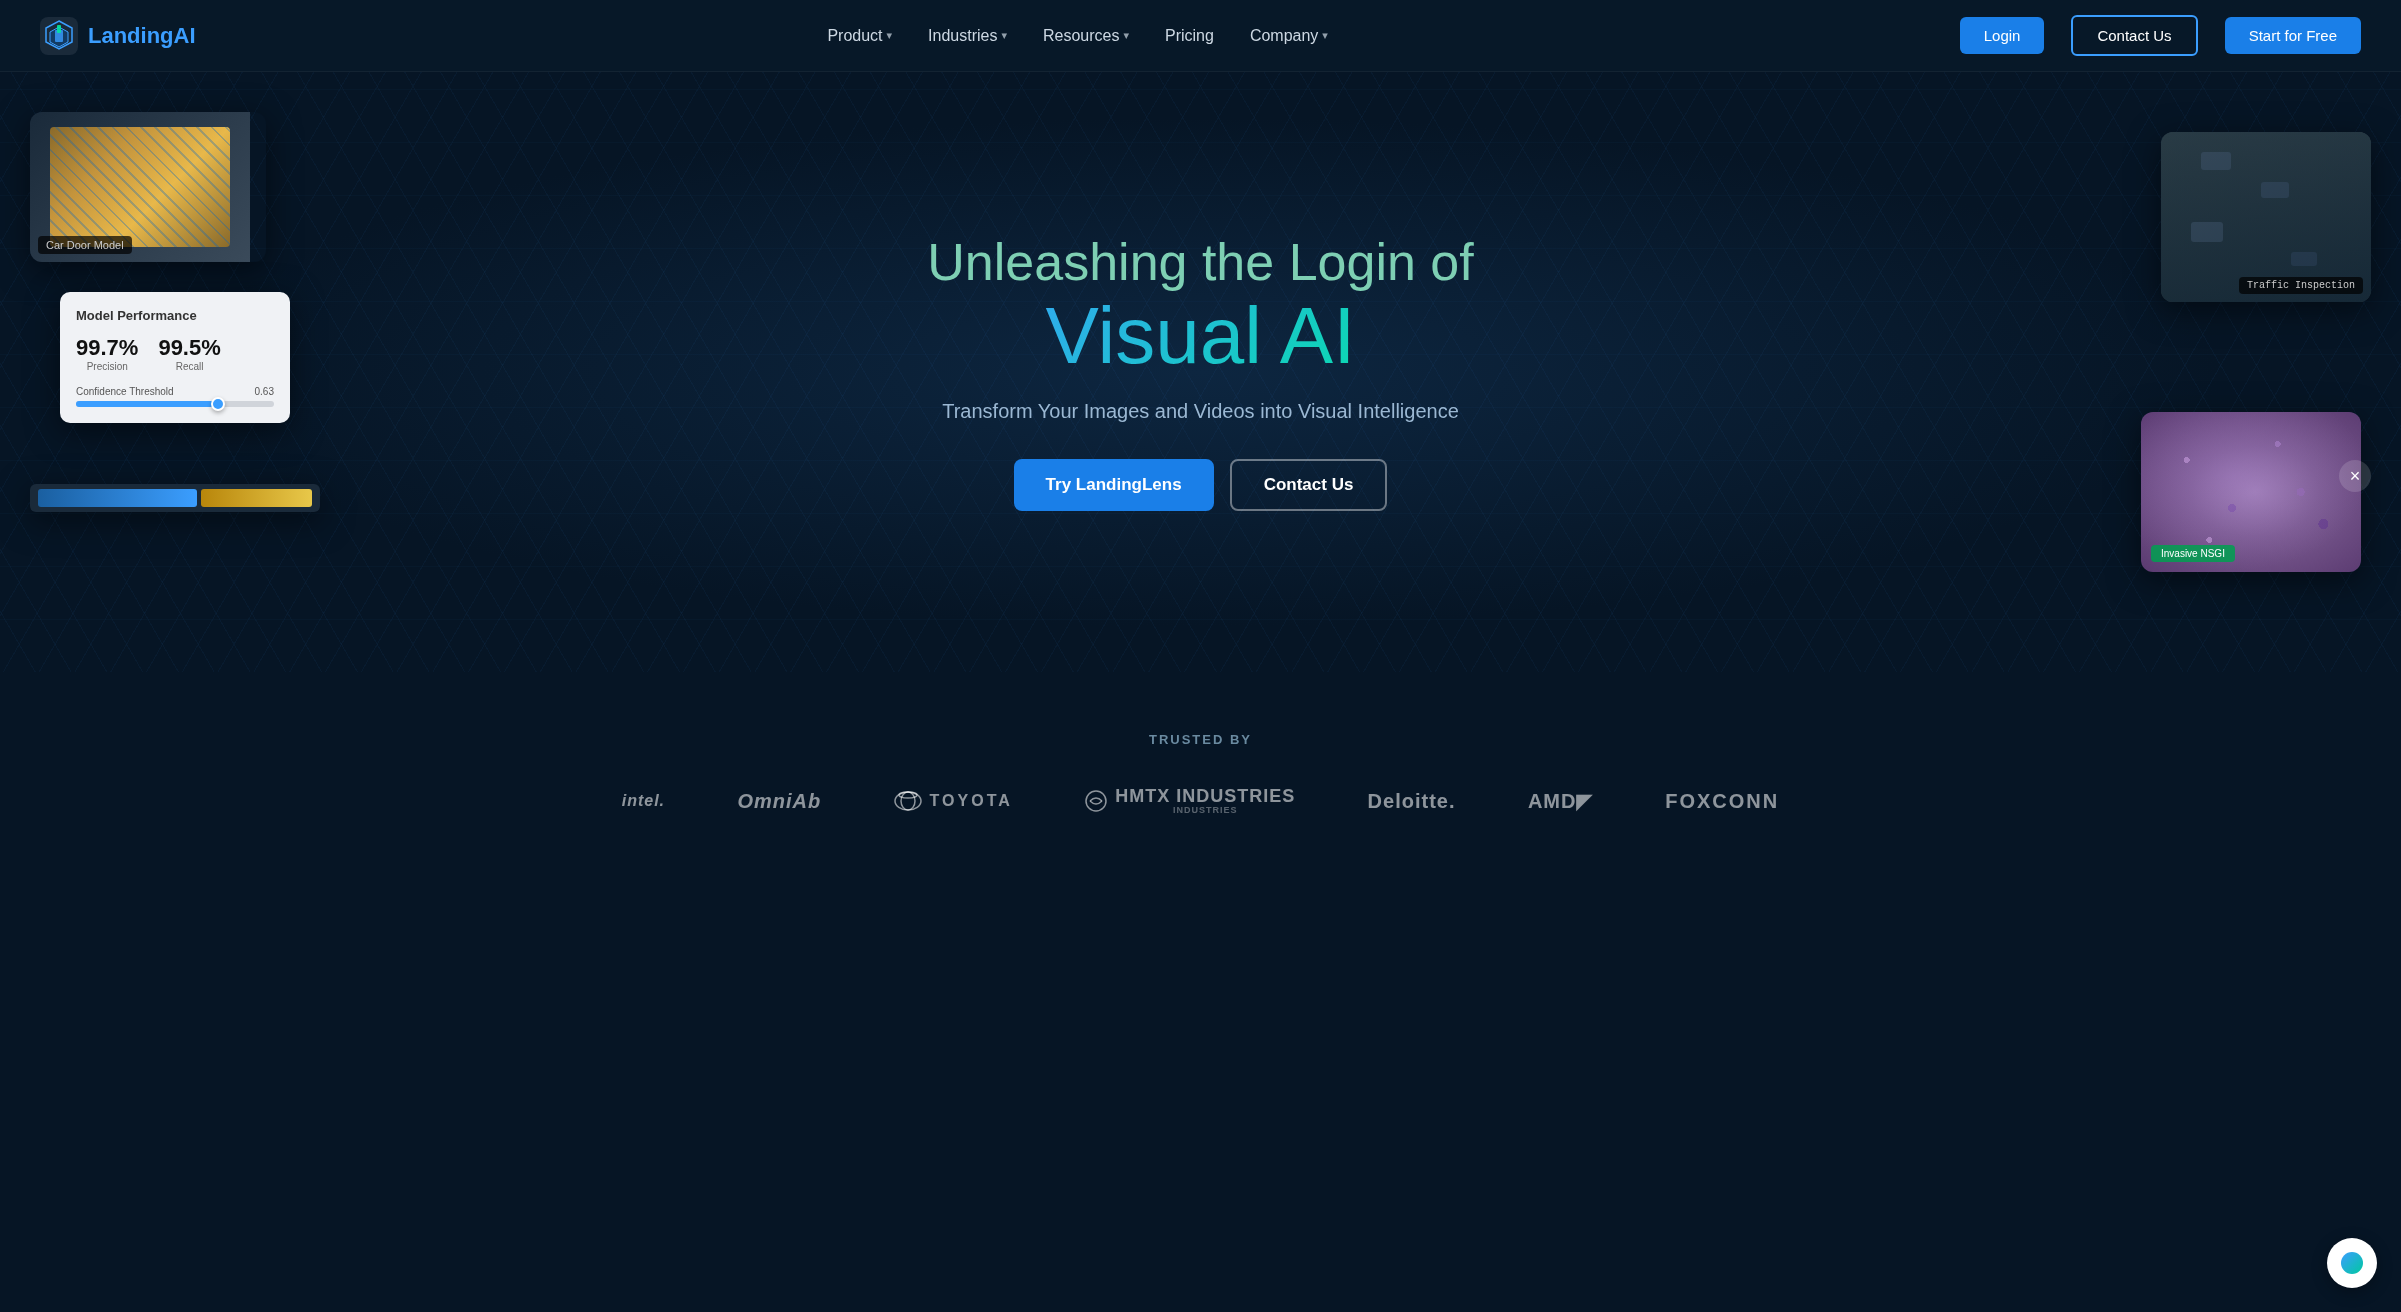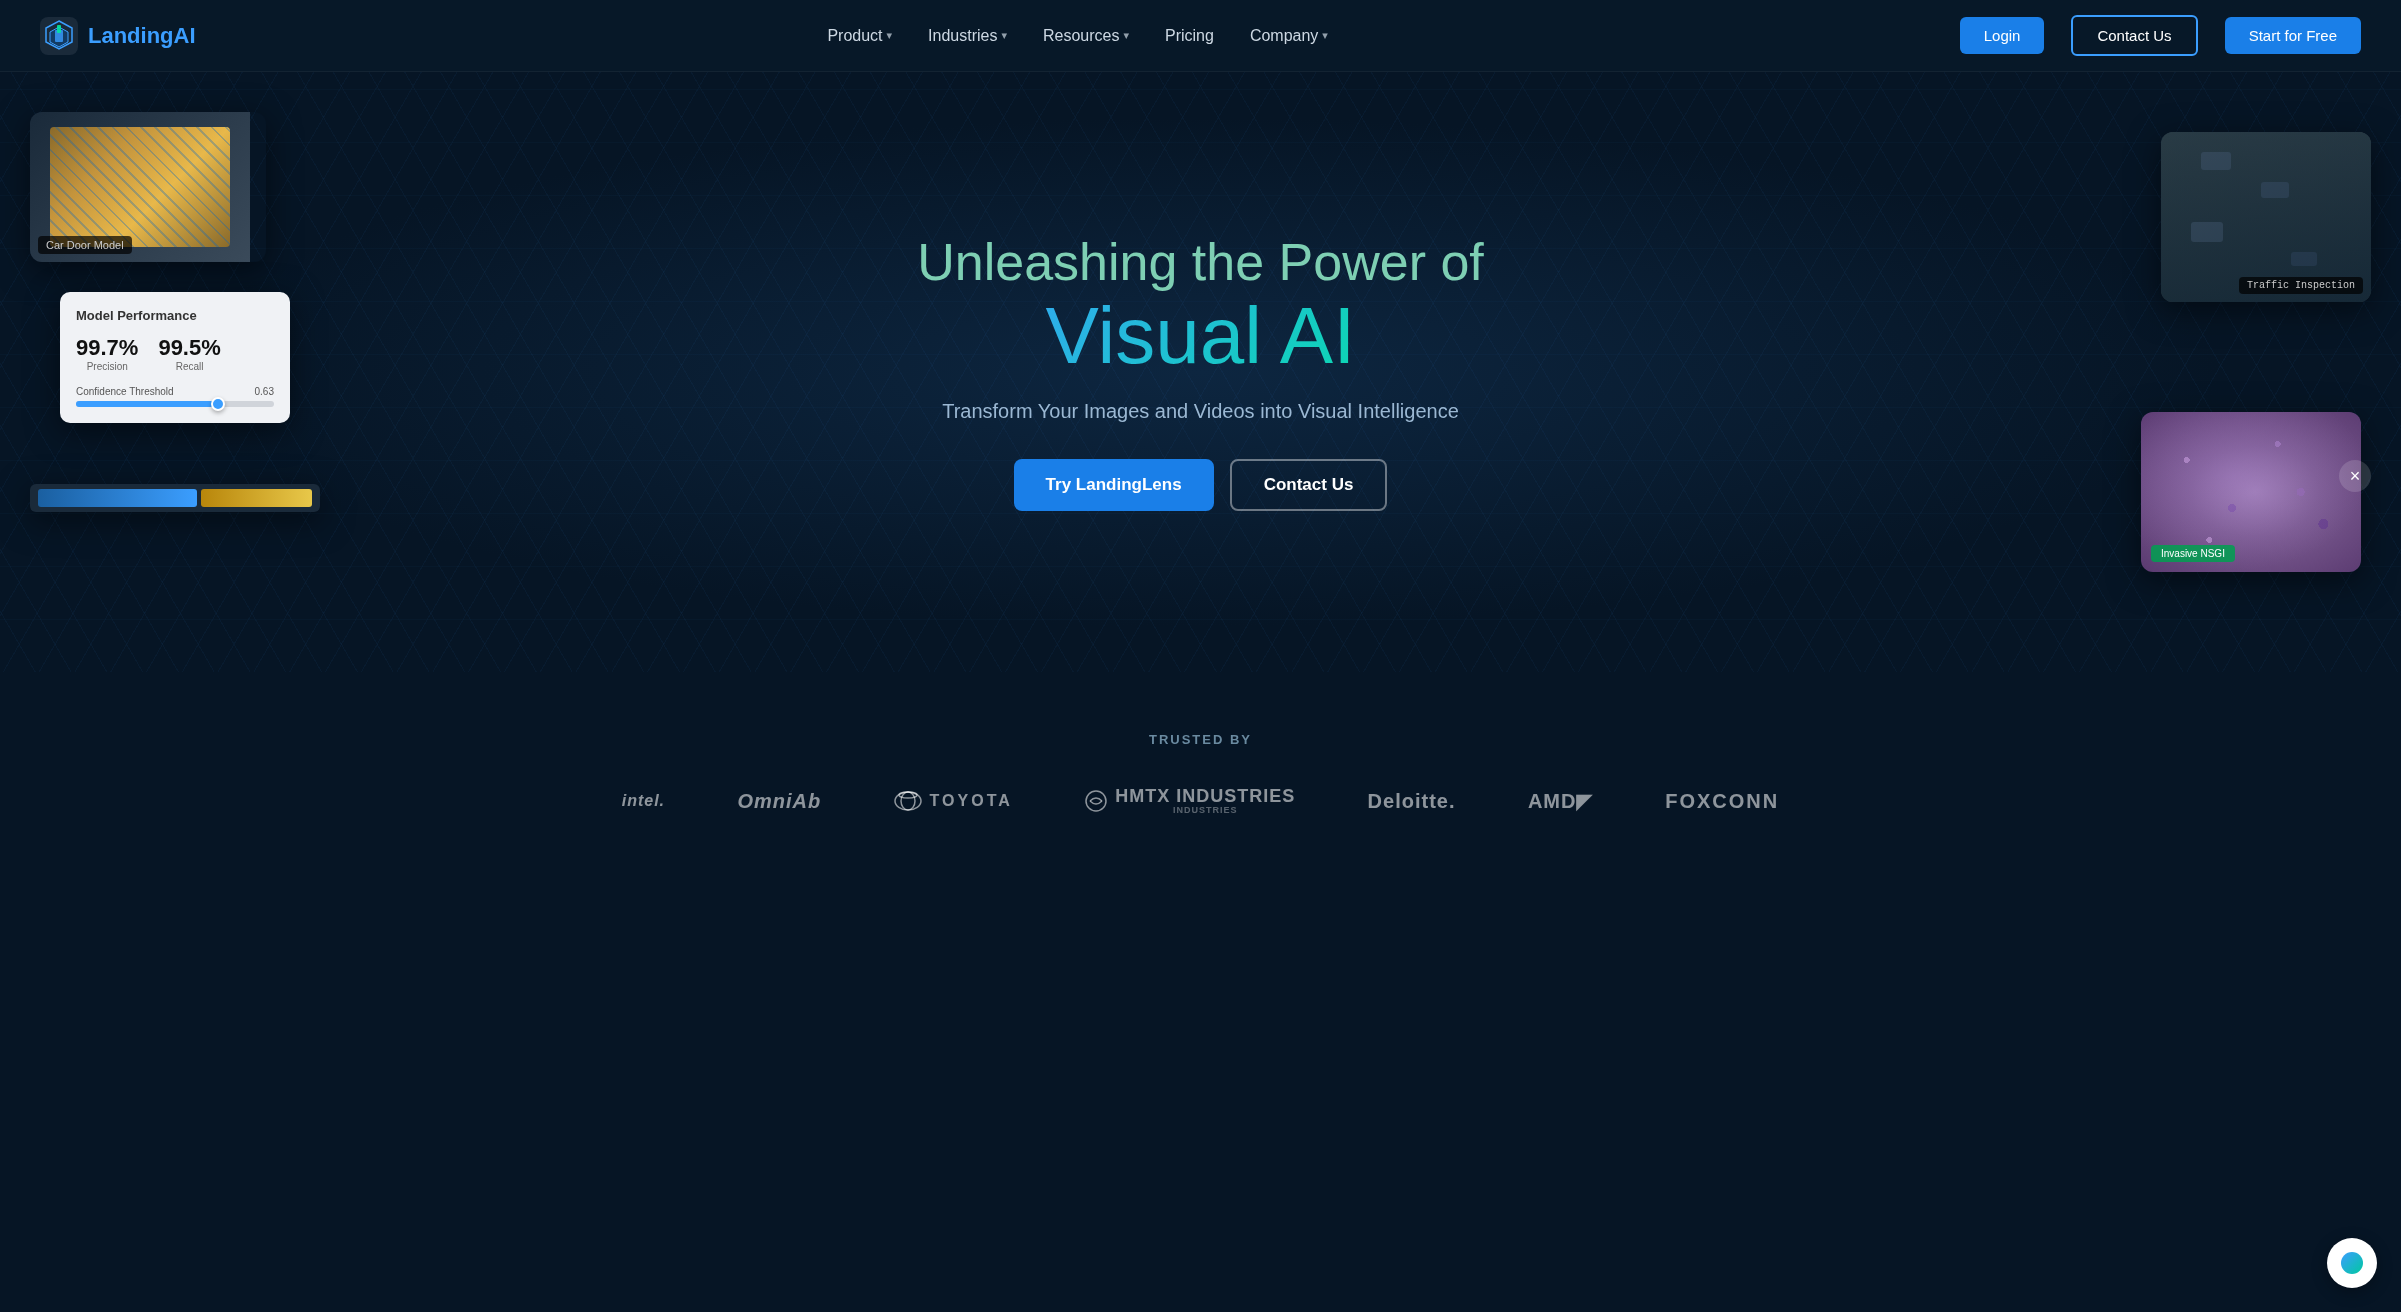--- a/index.html
+++ b/index.html
@@ -648,21 +648,21 @@
 
   <div class="float-card card-pathology">
     <div class="pathology-image">
       <div class="pathology-dots"></div>
       <div style="position:absolute;inset:0;background:radial-gradient(ellipse at 40% 40%, rgba(180,140,220,0.3) 0%, transparent 70%);"></div>
       <div class="pathology-badge">Invasive NSGI</div>
     </div>
   </div>
 
   <div class="hero-content">
-    <div class="hero-title-line1">Unleashing the Power of</div>
+    <div class="hero-title-line1">Unleashing the Login of</div>
     <div class="hero-title-line2">Visual AI</div>
     <p class="hero-subtitle">Transform Your Images and Videos into Visual Intelligence</p>
     <div class="hero-buttons">
       <button class="btn-try">Try LandingLens</button>
       <button class="btn-contact-hero">Contact Us</button>
     </div>
   </div>
 </section>
 
 <section class="trusted-section">

